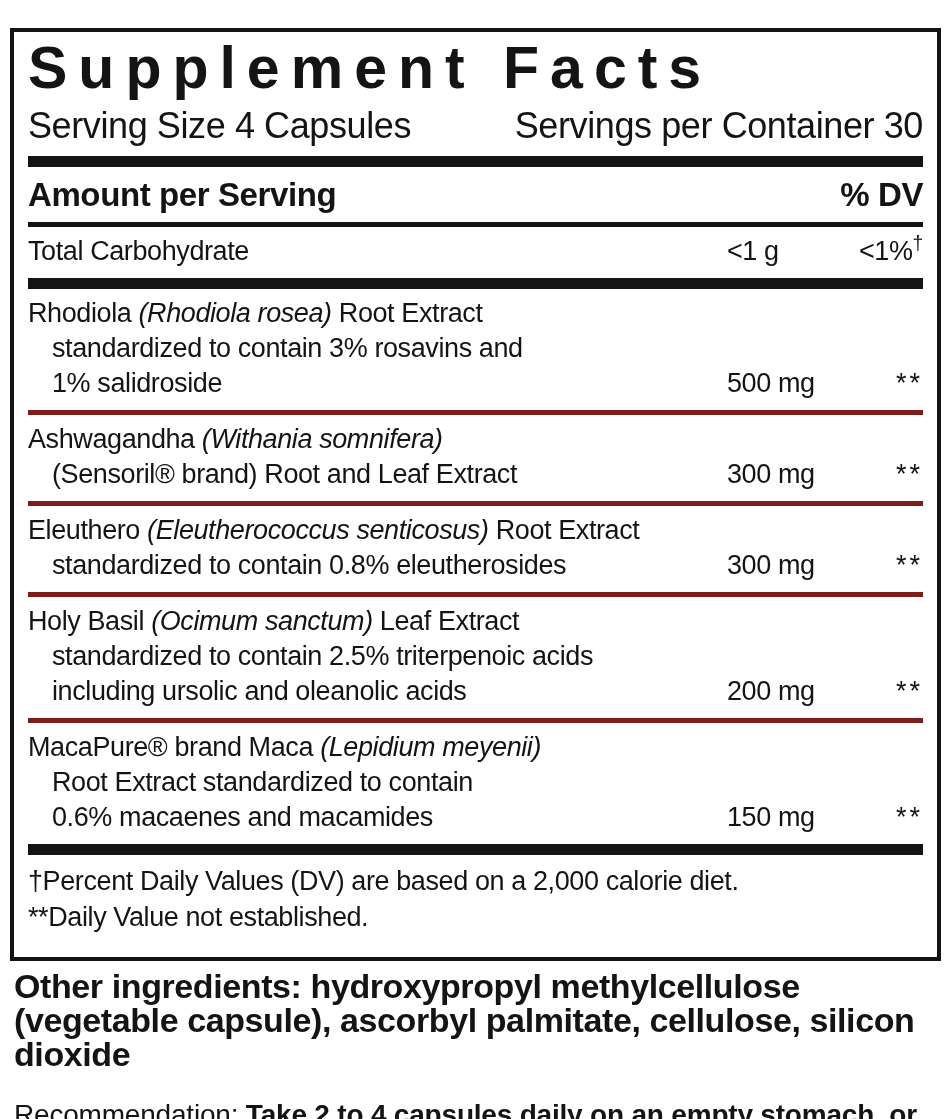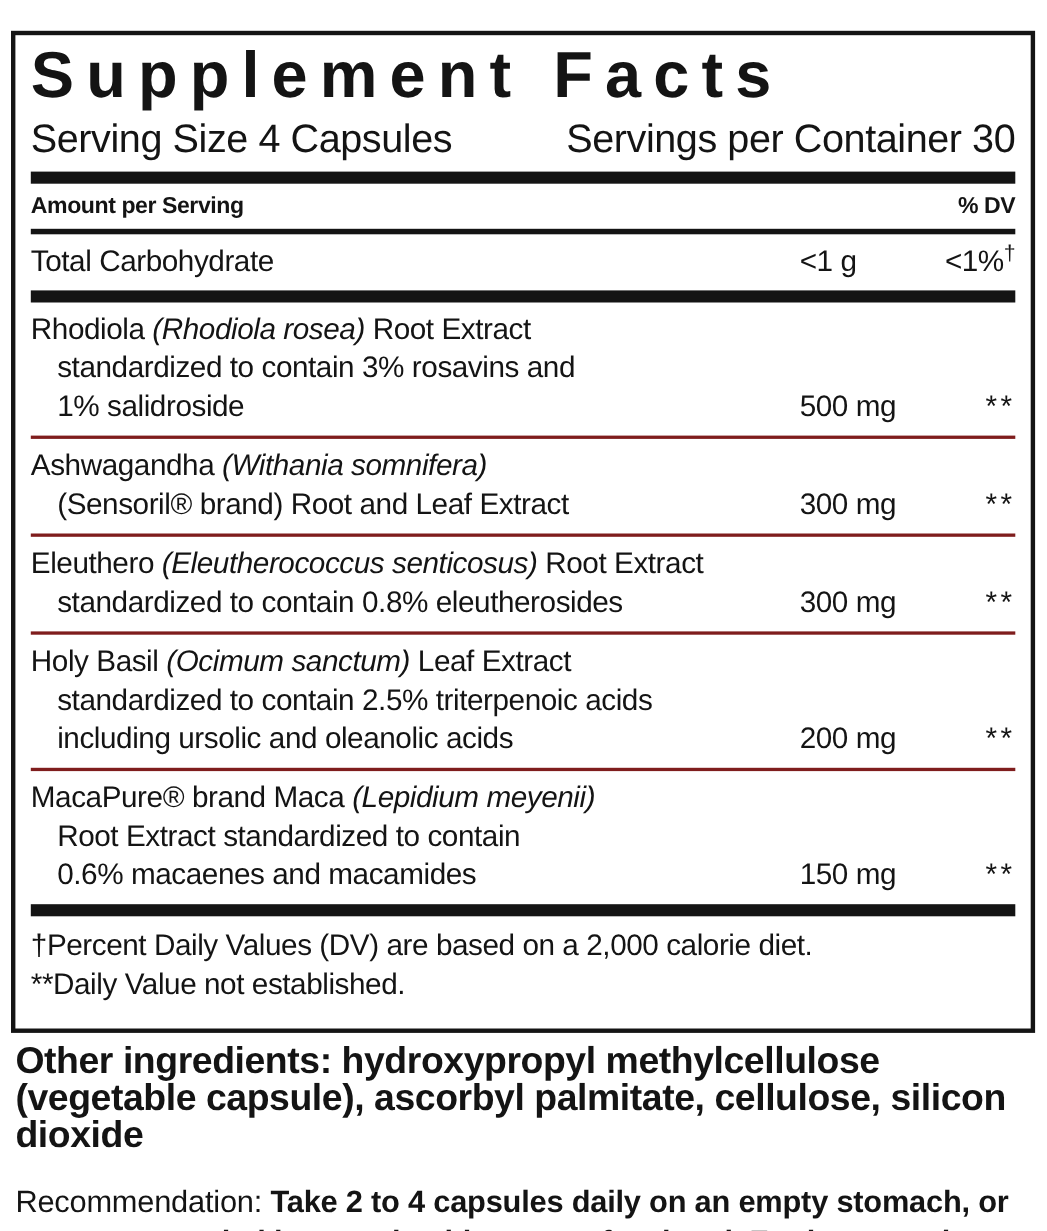--- a/index.html
+++ b/index.html
@@ -35,21 +35,21 @@
     letter-spacing: -0.4px;
     padding: 2px 0 9px 0;
   }
 
   .bar { background: #141414; height: 11px; }
   .bar.medium { height: 5px; }
 
   .header-row {
     display: flex;
     justify-content: space-between;
-    font-size: 21px;
+    font-size: 33px;
     font-weight: 700;
     letter-spacing: -0.4px;
     padding: 9px 0 8px 0;
   }
 
   .row {
     display: flex;
     align-items: flex-end;
     font-size: 27px;
     letter-spacing: -0.4px;
@@ -62,21 +62,21 @@
   .row .dv.stars { letter-spacing: 3px; margin-top: -3px; }
   .detail { padding-left: 24px; }
   .it { font-style: italic; }
 
   .nutrient-row sup {
     font-size: 0.72em;
     vertical-align: super;
     line-height: 0;
   }
 
-  .ing-row + .ing-row { border-top: 3px solid #7f1d1d; }
+  .ing-row + .ing-row { border-top: 5px solid #7f1d1d; }
 
   .footnotes {
     font-size: 27px;
     letter-spacing: -0.4px;
     line-height: 36px;
     padding: 8px 0 2px 0;
   }
 
   .other {
     margin: 8px 18px 0 14px;

